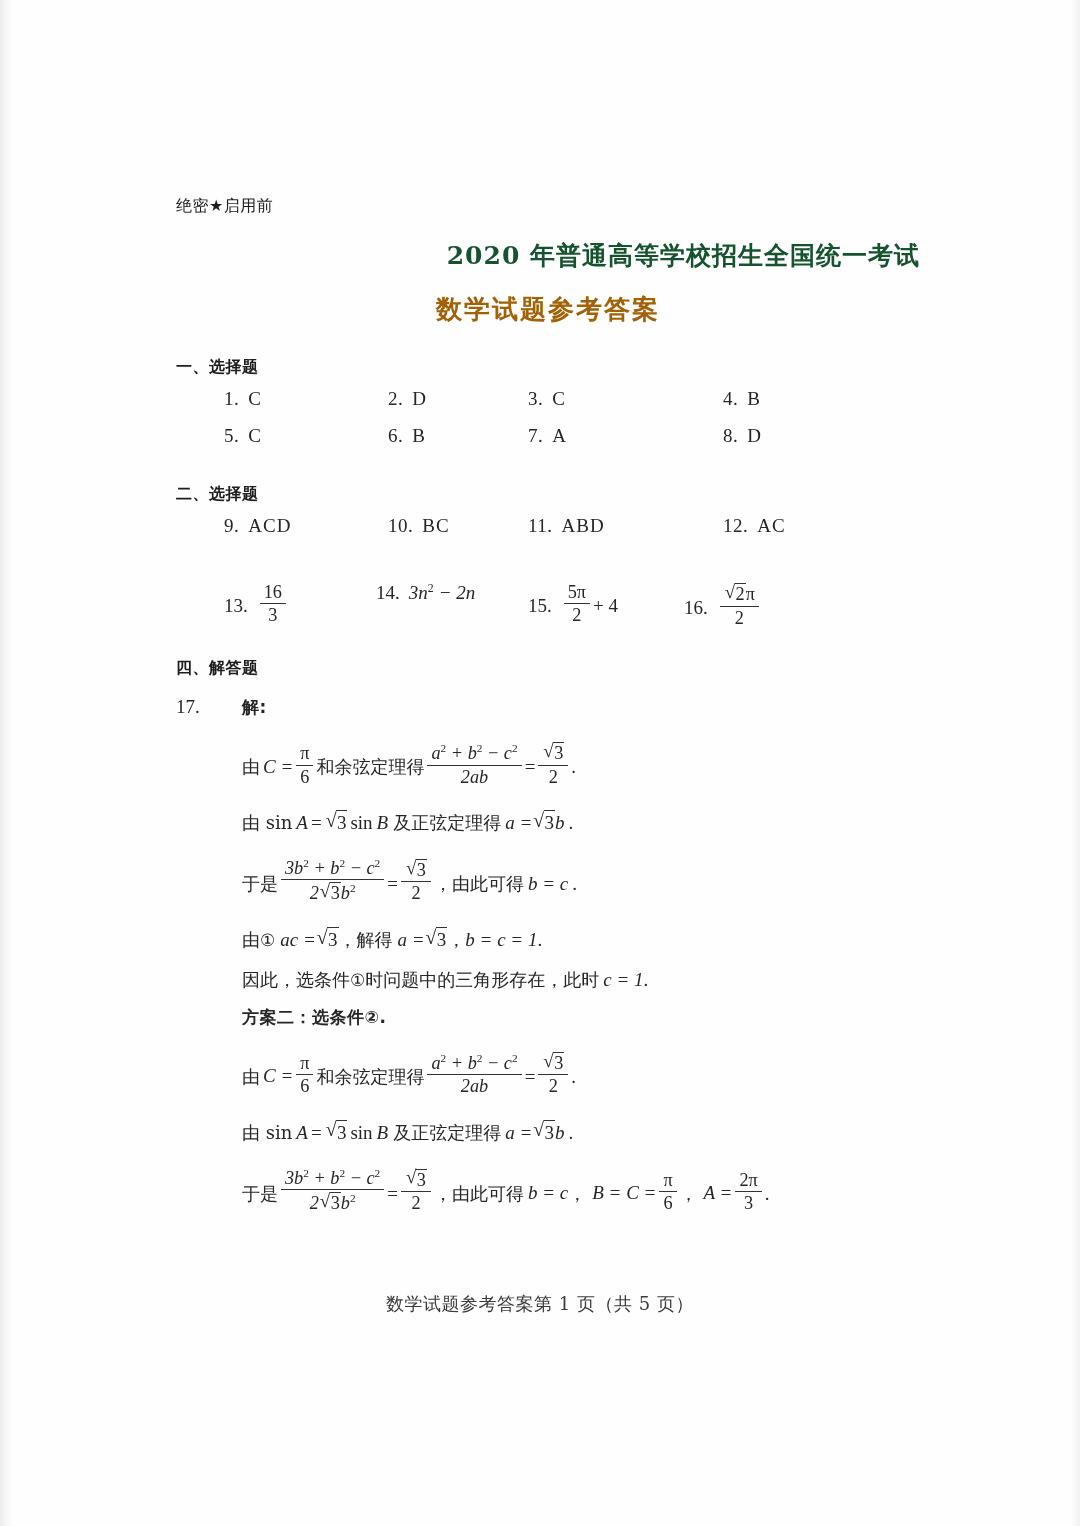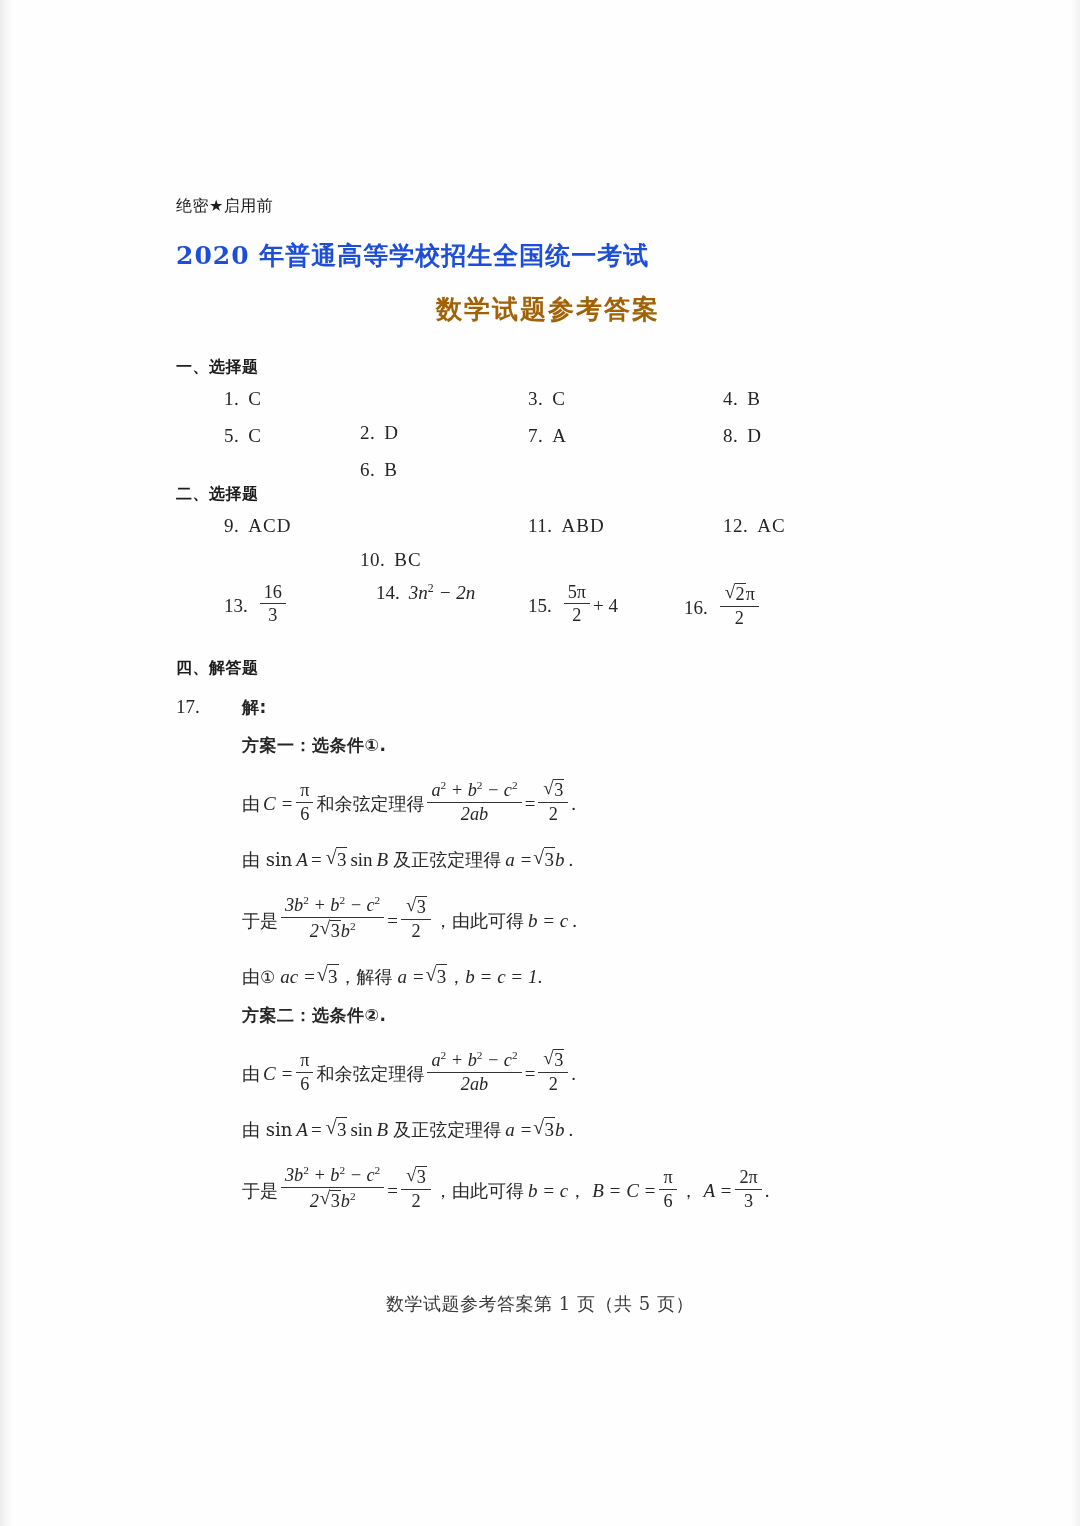--- a/index.html
+++ b/index.html
@@ -45,25 +45,25 @@
 
   
   .secrecy {
     font-family: "DejaVu Sans", sans-serif;
     font-size: 16px;
     font-weight: 400;
     color: #1d1d1d;
     letter-spacing: .5px;
   }
   .doc-title {
-    text-align: left;
+    text-align: right;
     font-size: 25px;
     font-weight: 700;
     letter-spacing: 1px;
-    color: #1d4ed8;
+    color: #14532d;
     margin-top: 22px;
     font-family: "DejaVu Serif", serif;
   }
   .doc-subtitle {
     text-align: center;
     font-size: 26px;
     font-weight: 700;
     letter-spacing: 2px;
     color: #a16207;
     margin-top: 20px;
@@ -88,21 +88,21 @@
     position: absolute;
     font-size: 19px;
     color: #262626;
     white-space: nowrap;
   }
   .answer-cell .num { letter-spacing: .5px; }
   .answer-cell .val { margin-left: 9px; letter-spacing: 1px; }
 
   
   .c0 { left: 48px; }
-  .c1 { left: 184px; margin-top: 34px; }
+  .c1 { left: 212px; }
   .c2 { left: 352px; }
   .c3 { left: 506px; margin-left: 41px; }
 
   
   .mi { font-style: italic; font-family: Liberation Serif, serif; }
   .mn { font-style: normal; }
   sup.pn { font-size: .62em; vertical-align: super; font-style: normal; }
 
   .frac {
     display: inline-block;
@@ -303,38 +303,40 @@
 
     <div class="gap-sm"></div>
 
     <div class="section-head">四、解答题</div>
 
     <div class="prob-line">
       <span class="prob-num">17.</span>
       <span class="prob-body bold-cn">解:</span>
     </div>
 
-    <div class="sol-line bold-cn">方案一：选条件①.</div>
 
     <div class="sol-line tall">
       <span class="cn">由</span><span class="mi" style="margin-left:3px;">C =</span><span class="frac"><span class="nu mn">π</span><span class="de mn">6</span></span><span class="cn">和余弦定理得</span><span class="frac"><span class="nu mi">a<sup class="pn">2</sup> + b<sup class="pn">2</sup> − c<sup class="pn">2</sup></span><span class="de mi">2ab</span></span><span class="mn">=</span><span class="frac"><span class="nu mn"><span class="rad"><span class="rb">3</span></span></span><span class="de mn">2</span></span><span class="mn">.</span>
     </div>
 
     <div class="sol-line tall">
       <span class="cn">由 sin</span><span class="mi" style="margin-left:4px;">A</span><span class="mn" style="margin:0 3px;">=</span><span class="rad"><span class="rb">3</span></span><span class="mn" style="margin-left:3px;">sin</span><span class="mi" style="margin-left:4px;">B</span><span class="cn" style="margin-left:5px;">及正弦定理得</span><span class="mi" style="margin-left:4px;">a =</span><span class="rad"><span class="rb"><span class="mn">3</span></span></span><span class="mi">b</span><span class="mn" style="margin-left:4px;">.</span>
     </div>
 
     <div class="sol-line tall">
       <span class="cn">于是</span><span class="frac"><span class="nu mi">3b<sup class="pn">2</sup> + b<sup class="pn">2</sup> − c<sup class="pn">2</sup></span><span class="de mi">2<span class="rad"><span class="rb"><span class="mn">3</span></span></span>b<sup class="pn">2</sup></span></span><span class="mn">=</span><span class="frac"><span class="nu mn"><span class="rad"><span class="rb">3</span></span></span><span class="de mn">2</span></span><span class="cn">，由此可得</span><span class="mi" style="margin-left:4px;">b = c</span><span class="mn" style="margin-left:4px;">.</span>
     </div>
 
     <div class="sol-line tall">
       <span class="cn">由</span><span class="circ">①</span><span class="mi" style="margin-left:5px;">ac =</span><span class="rad"><span class="rb">3</span></span><span class="cn">，</span><span class="cn">解得</span><span class="mi" style="margin-left:5px;">a =</span><span class="rad"><span class="rb">3</span></span><span class="cn">，</span><span class="mi">b = c = 1</span><span class="mn">.</span>
     </div>
 
+    <div class="sol-line">
+      <span class="cn">因此，选条件</span><span class="circ">①</span><span class="cn">时问题中的三角形存在，此时</span><span class="mi" style="margin-left:4px;">c = 1</span><span class="mn">.</span>
+    </div>
 
     <div class="sol-line bold-cn">方案二：选条件②.</div>
 
     <div class="sol-line tall">
       <span class="cn">由</span><span class="mi" style="margin-left:3px;">C =</span><span class="frac"><span class="nu mn">π</span><span class="de mn">6</span></span><span class="cn">和余弦定理得</span><span class="frac"><span class="nu mi">a<sup class="pn">2</sup> + b<sup class="pn">2</sup> − c<sup class="pn">2</sup></span><span class="de mi">2ab</span></span><span class="mn">=</span><span class="frac"><span class="nu mn"><span class="rad"><span class="rb">3</span></span></span><span class="de mn">2</span></span><span class="mn">.</span>
     </div>
 
     <div class="sol-line tall">
       <span class="cn">由 sin</span><span class="mi" style="margin-left:4px;">A</span><span class="mn" style="margin:0 3px;">=</span><span class="rad"><span class="rb">3</span></span><span class="mn" style="margin-left:3px;">sin</span><span class="mi" style="margin-left:4px;">B</span><span class="cn" style="margin-left:5px;">及正弦定理得</span><span class="mi" style="margin-left:4px;">a =</span><span class="rad"><span class="rb"><span class="mn">3</span></span></span><span class="mi">b</span><span class="mn" style="margin-left:4px;">.</span>
     </div>

